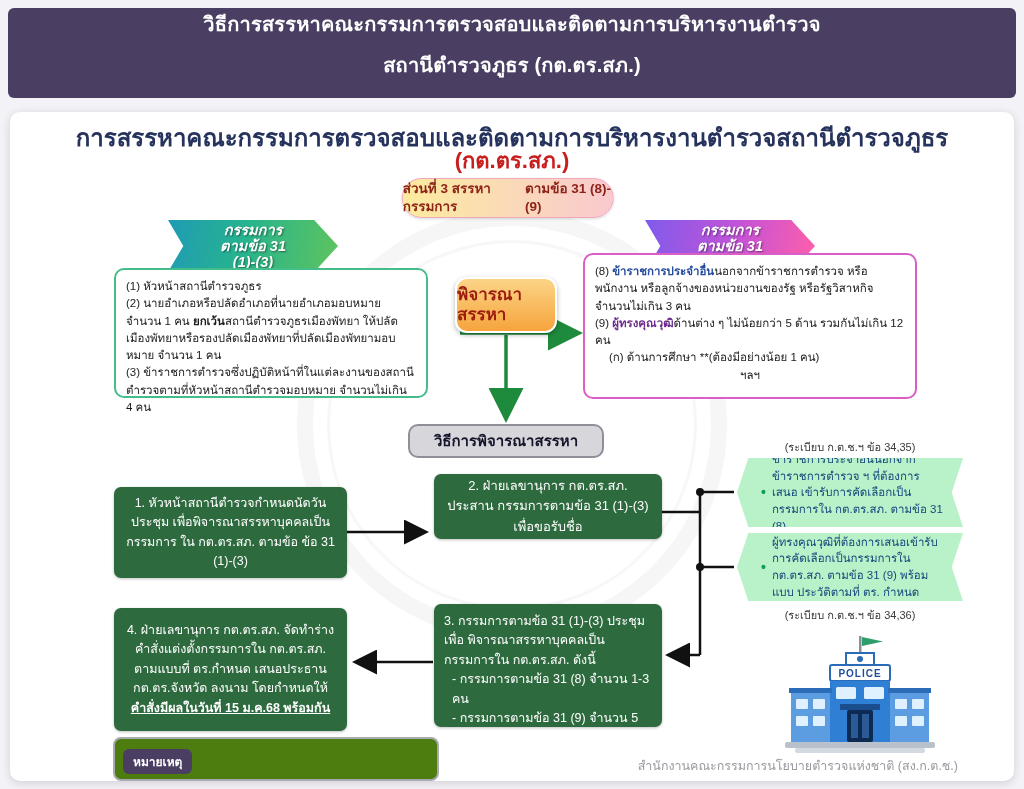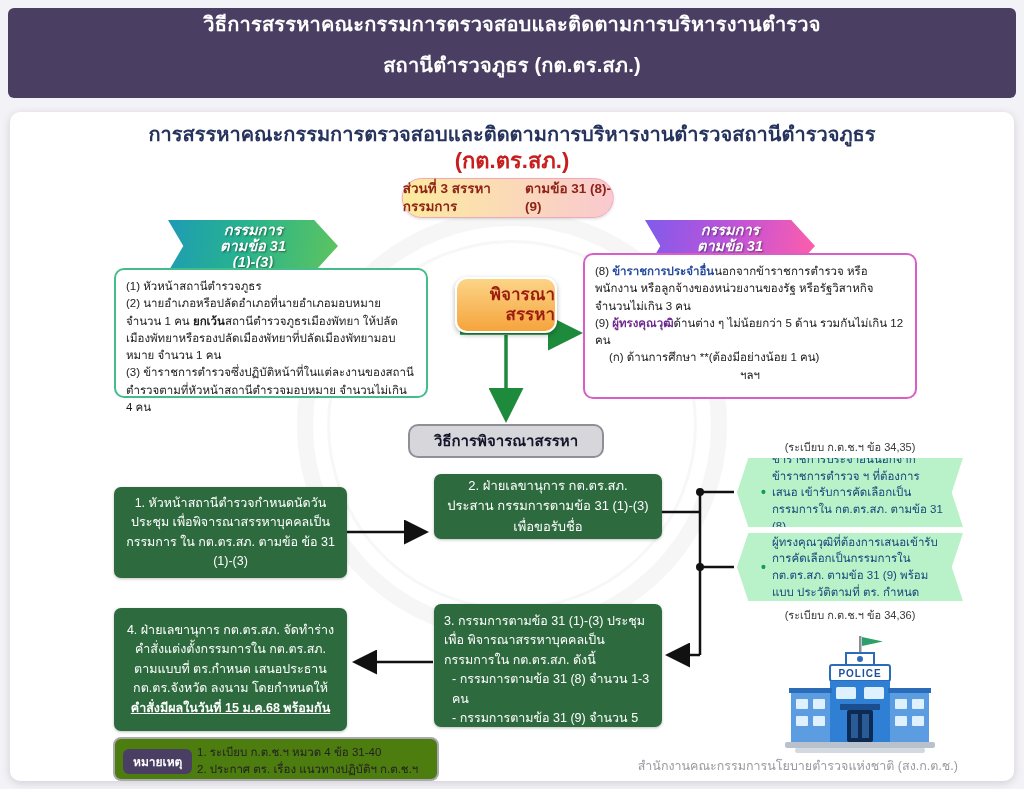--- a/index.html
+++ b/index.html
@@ -22,21 +22,21 @@
   .card {
     position:absolute; top:112px; left:10px; right:10px; bottom:8px;
     background:#fff; border-radius:10px; box-shadow:0 2px 8px rgba(60,50,80,.18);
     overflow:hidden;
   }
 
   .wm-ring { position:absolute; border-radius:50%; border:16px solid rgba(110,95,125,.06); }
   .wm-ring2 { position:absolute; border-radius:50%; border:3px solid rgba(110,95,125,.05); }
 
   .main-title { position:absolute; top:6px; left:0; right:0; text-align:center;
-    font-size:20px; font-weight:600; color:#26335d; }
+    font-size:24px; font-weight:600; color:#26335d; }
   .sub-title { position:absolute; top:31px; left:0; right:0; text-align:center;
     font-size:22px; font-weight:bold; color:#c81e1e; }
 
   .badge {
     position:absolute; top:66px; left:50%; transform:translateX(-52%);
     width:212px; height:40px; border-radius:20px;
     background:linear-gradient(90deg,#fceb9e,#f9c9cf);
     border:1px solid #f0a8bc; box-shadow:0 1px 3px rgba(0,0,0,.15);
     display:flex; flex-direction:row; align-items:center; justify-content:center;
     color:#8e2418; font-weight:bold; font-size:13.5px; line-height:1.3;
@@ -62,21 +62,21 @@
   .b-blue { font-weight:bold; color:#234a9c; }
   .b-purple { font-weight:bold; color:#6d2a8e; }
   .bld { font-weight:bold; }
   .indent { padding-left:14px; }
   .center-line { text-align:center; }
 
   .center-box {
     position:absolute; left:445px; top:165px; width:102px; height:56px;
     background:linear-gradient(180deg,#fcd487,#f5a43c);
     border:2px solid #ffffff; border-radius:12px; box-shadow:0 2px 5px rgba(0,0,0,.3);
-    display:flex; flex-direction:column; align-items:flex-end; justify-content:center;
+    display:flex; flex-direction:column; align-items:flex-start; justify-content:center;
     color:#9c1c0e; font-weight:bold; font-size:17px; line-height:1.2;
   }
 
   .method-box {
     position:absolute; left:398px; top:312px; width:196px; height:34px;
     background:#d7d7db; border:2px solid #8f8f99; border-radius:10px;
     display:flex; align-items:center; justify-content:center;
     font-weight:bold; font-size:15px; color:#14142a;
   }
 
@@ -226,24 +226,20 @@
       <span>ข้าราชการประจำอื่นนอกจาก ข้าราชการตำรวจ ฯ ที่ต้องการเสนอ เข้ารับการคัดเลือกเป็นกรรมการใน กต.ตร.สภ. ตามข้อ 31 (8)</span>
     </div>
     <div class="callout callout-2">
       <span class="dot">•</span>
       <span>ผู้ทรงคุณวุฒิที่ต้องการเสนอเข้ารับ การคัดเลือกเป็นกรรมการใน กต.ตร.สภ. ตามข้อ 31 (9) พร้อมแบบ ประวัติตามที่ ตร. กำหนด</span>
     </div>
     <div class="co-label co-label-2">(ระเบียบ ก.ต.ช.ฯ ข้อ 34,36)</div>
 
     <div class="note-box">
       <span class="note-badge">หมายเหตุ</span>
-      <div class="note-lines">
-        <div>1. ระเบียบ ก.ต.ช.ฯ หมวด 4 ข้อ 31-40</div>
-        <div>2. ประกาศ ตร. เรื่อง แนวทางปฏิบัติฯ ก.ต.ช.ฯ</div>
-      </div>
     </div>
 
     <div class="footer-text">สำนักงานคณะกรรมการนโยบายตำรวจแห่งชาติ (สง.ก.ต.ช.)</div>
 
     <div class="building">
       <svg width="150" height="124" viewBox="0 0 150 124">
         <rect x="74" y="2" width="2.5" height="18" fill="#8a8f99"></rect>
         <path d="M77,3 L98,7.5 L77,12 z" fill="#2e9e6b"></path>
         <rect x="61" y="19" width="28" height="12" fill="#ffffff" stroke="#2b6cb8" stroke-width="2"></rect>
         <circle cx="75" cy="25" r="3" fill="#2b6cb8"></circle>

